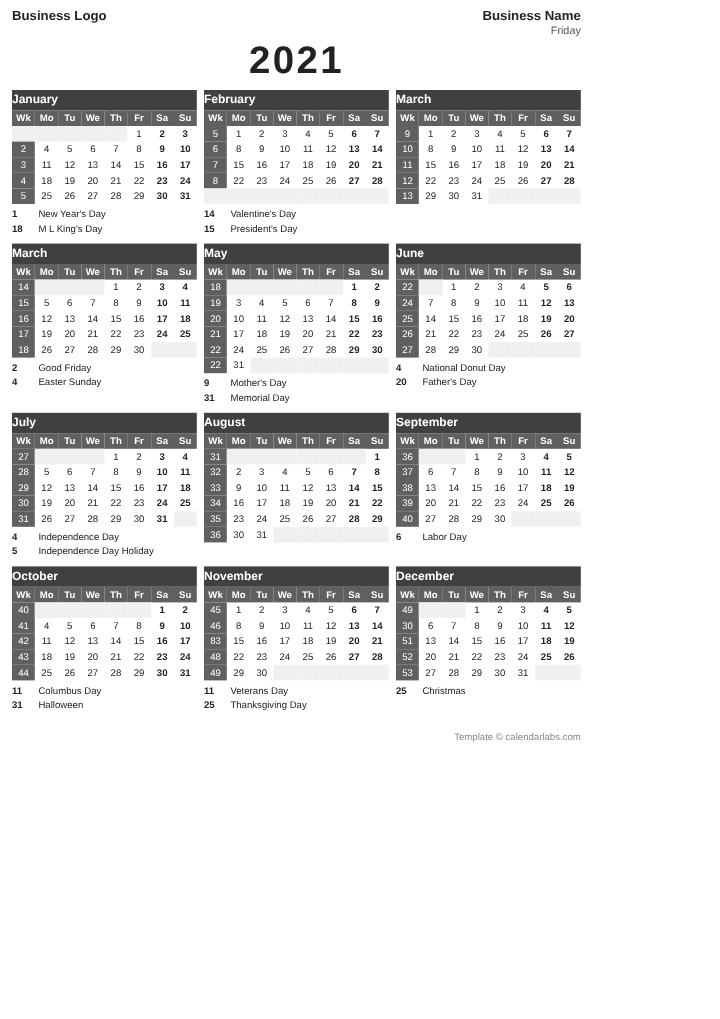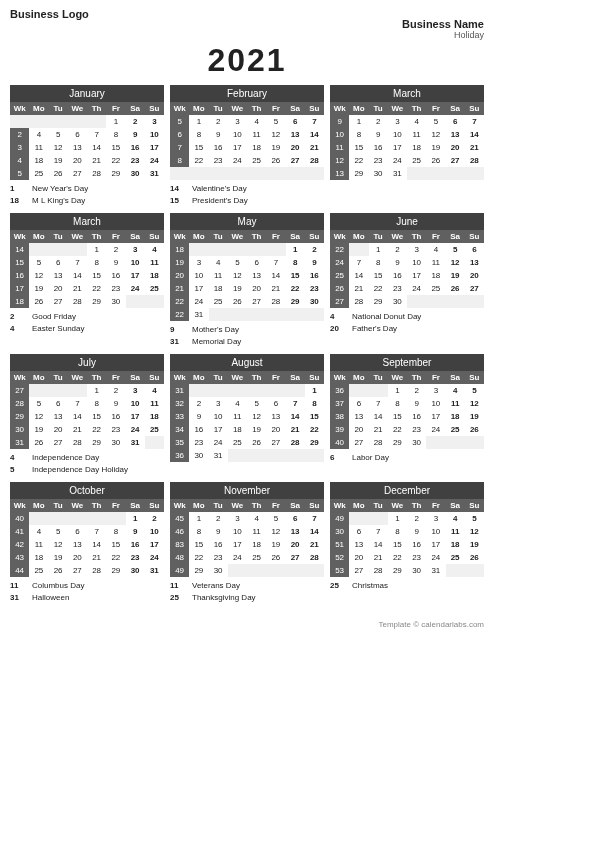--- a/index.html
+++ b/index.html
@@ -20,21 +20,20 @@
       justify-content: space-between;
       align-items: flex-start;
       margin-bottom: 2px;
     }
     .business-logo {
       font-size: 11px;
       font-weight: bold;
     }
     .business-info {
       text-align: right;
-      margin-top: 10px;
     }
     .business-name {
       font-size: 11px;
       font-weight: bold;
     }
     .business-address {
       font-size: 9px;
       color: #555;
     }
     .year-title {
@@ -59,23 +58,23 @@
       flex-direction: column;
     }
     .month-table {
       border-collapse: collapse;
       width: 100%;
       table-layout: fixed;
     }
     .month-header {
       background: #404040;
       color: #fff;
-      text-align: center;
+      text-align: left;
       font-size: 10px;
-      font-weight: normal;
+      font-weight: bold;
       padding: 3px 0;
     }
     .day-header-row th {
       background: #606060;
       color: #fff;
       text-align: center;
       font-size: 8px;
       font-weight: bold;
       padding: 2px 0;
     }
@@ -122,21 +121,21 @@
     }
   </style>
 </head>
 <body>
 
 <div class="page">
   <div class="top-header">
     <div class="business-logo">Business Logo</div>
     <div class="business-info">
       <div class="business-name">Business Name</div>
-      <div class="business-address">Holiday</div>
+      <div class="business-address">Friday</div>
     </div>
   </div>
 
   <div class="year-title">2021</div>
 
   <div class="calendars-grid">
 
     <div class="row-3" id="row1">
         <div class="month-block">
           <table class="month-table">

